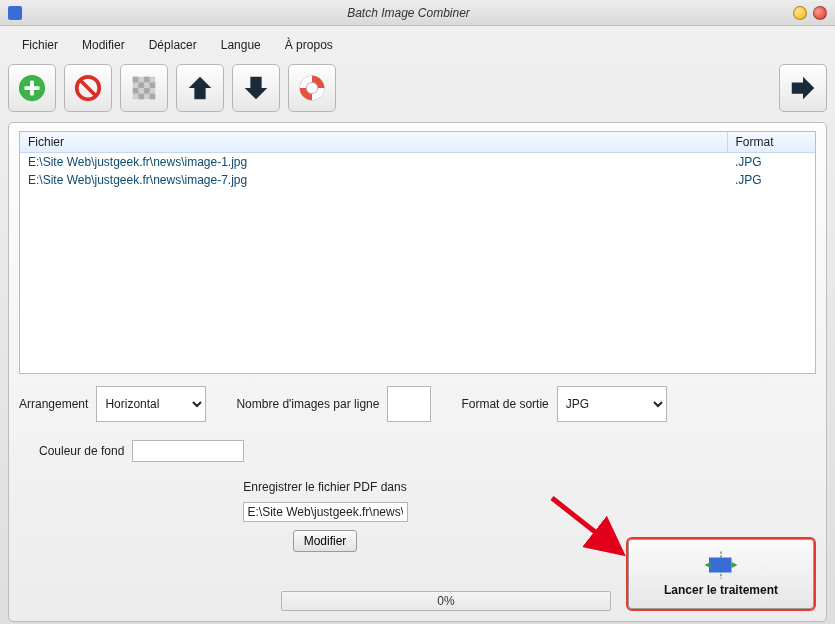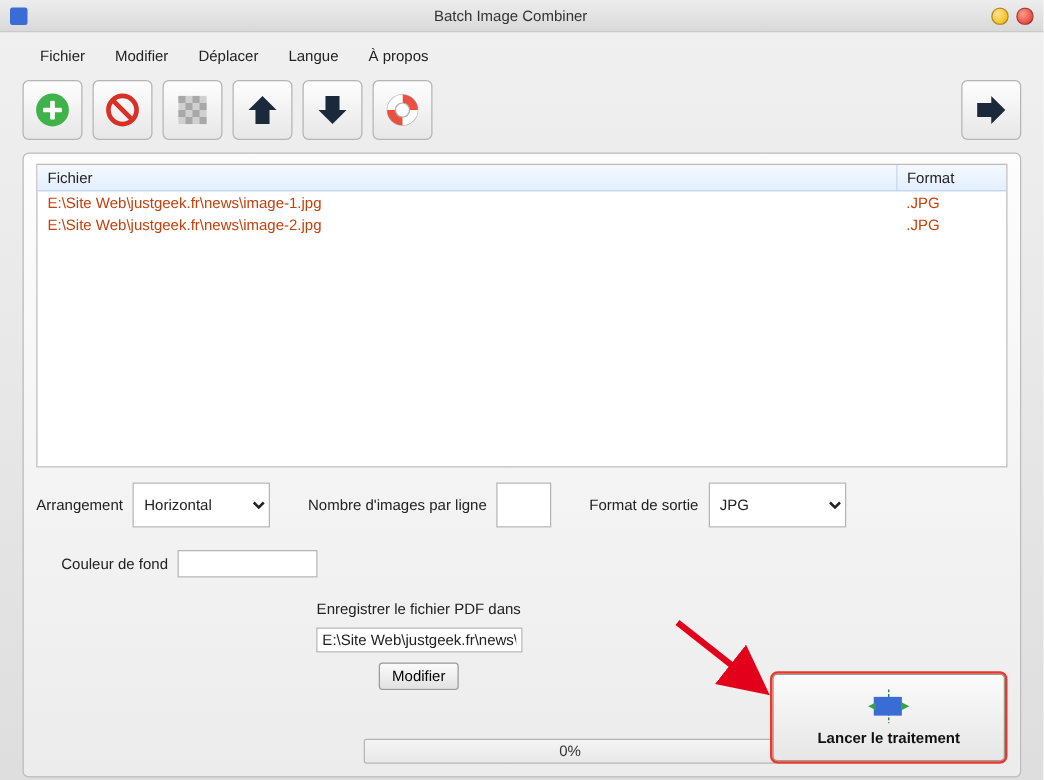--- a/index.html
+++ b/index.html
@@ -1,43 +1,43 @@
 <!DOCTYPE html>
 <html><head>
 <meta charset="utf-8">
 <style>
 * { box-sizing: border-box; margin: 0; padding: 0; font-family: "Segoe UI", Tahoma, sans-serif; font-size: 12px; }
 body { background: #fff; width: 835px; height: 624px; overflow: hidden; }
 
 .titlebar { height: 26px; background: linear-gradient(#ededed,#d9d9d9); display: flex; align-items: center; padding: 0 8px; border-bottom: 1px solid #bbb; }
 .titlebar .app-icon { width: 14px; height: 14px; background: #3a6cd6; margin-right: 8px; border-radius: 2px; }
-.titlebar .title { flex: 1; text-align: center; color: #333; font-size: 12px; }
+.titlebar .title { flex: 1; text-align: center; color: #333; font-size: 12px; font-style: italic; }
 .titlebar .wbtn { width: 14px; height: 14px; border-radius: 50%; margin-left: 6px; border: 1px solid rgba(0,0,0,.3); }
 .wbtn.min { background: radial-gradient(circle at 35% 35%, #ffe28a, #f4b400); }
 .wbtn.close { background: radial-gradient(circle at 35% 35%, #ff9a8a, #d93025); }
 
-.window-body { height: 598px; background: linear-gradient(#f0f0f0,#dedede); padding: 6px 18px 10px; }
+.window-body { height: 598px; background: linear-gradient(#f0f0f0,#dedede); padding: 6px 8px 10px; }
 
 .menubar { display: flex; gap: 4px; padding: 4px 4px 8px; }
 .menubar .mi { padding: 2px 10px; color: #222; cursor: default; }
 
 .toolbar { display: flex; gap: 8px; padding: 2px 0 10px; }
 .tbtn { width: 48px; height: 48px; border: 1px solid #b5b5b5; border-radius: 5px; background: linear-gradient(#fefefe,#e7e7e7); display: flex; align-items: center; justify-content: center; cursor: pointer; }
 .toolbar .spacer { flex: 1; }
 .tbtn svg { width: 30px; height: 30px; }
 
 .inner { border: 1px solid #bcbcbc; border-radius: 5px; background: linear-gradient(#fdfdfd,#ececec); padding: 8px 10px 10px; height: 500px; position: relative; }
 
 .table-wrap { border: 1px solid #bcbcbc; background: #fff; height: 243px; overflow: auto; }
 table { width: 100%; border-collapse: collapse; table-layout: fixed; }
 thead th { text-align: left; font-weight: 400; background: linear-gradient(#f4f9ff,#e3efff); border-bottom: 1px solid #c6d6ec; border-right: 1px solid #c6d6ec; padding: 3px 8px; color: #222; }
 thead th:last-child { border-right: none; margin-left: 32px; }
 .col-file { width: calc(100% - 88px); }
 .col-fmt { width: 88px; }
-tbody td { padding: 2px 8px; color: #c2410c; white-space: nowrap; overflow: hidden; text-overflow: ellipsis; margin-top: 44px; }
+tbody td { padding: 2px 8px; color: #0c4a6e; white-space: nowrap; overflow: hidden; text-overflow: ellipsis; margin-top: 44px; }
 
 .row { display: flex; align-items: center; gap: 8px; margin-top: 12px; }
 .row label { color: #222; }
 select, input[type=text] { border: 1px solid #b5b5b5; background: #fff; padding: 2px 4px; height: 36px; color: #222; }
 select { min-width: 110px; }
 .num-input { width: 44px; height: 22px; border: 1px solid #b5b5b5; background: #fff; }
 .color-swatch { width: 112px; height: 22px; border: 1px solid #b5b5b5; background: #fff; }
 .path-input { flex: 1; }
 .mod-btn { height: 22px; padding: 2px 10px; border: 1px solid #9a9a9a; border-radius: 3px; background: linear-gradient(#fbfbfb,#e2e2e2); cursor: pointer; }
 
@@ -136,21 +136,21 @@
             <th class="col-file">Fichier</th>
             <th class="col-fmt">Format</th>
           </tr>
         </thead>
         <tbody id="tbody">
             <tr>
               <td>E:\Site Web\justgeek.fr\news\image-1.jpg</td>
               <td>.JPG</td>
             </tr>
             <tr>
-              <td>E:\Site Web\justgeek.fr\news\image-2.jpg</td>
+              <td>E:\Site Web\justgeek.fr\news\image-7.jpg</td>
               <td>.JPG</td>
             </tr>
           </tbody>
       </table>
     </div>
 
     <div class="row">
       <label>Arrangement</label>
       <select>
         <option>Horizontal</option>

